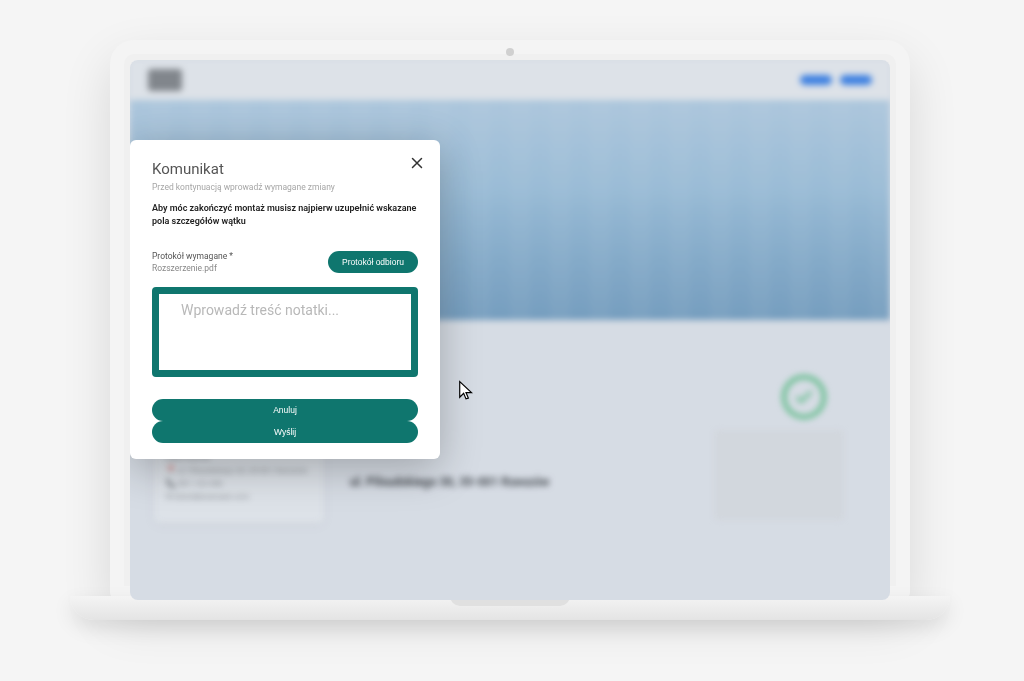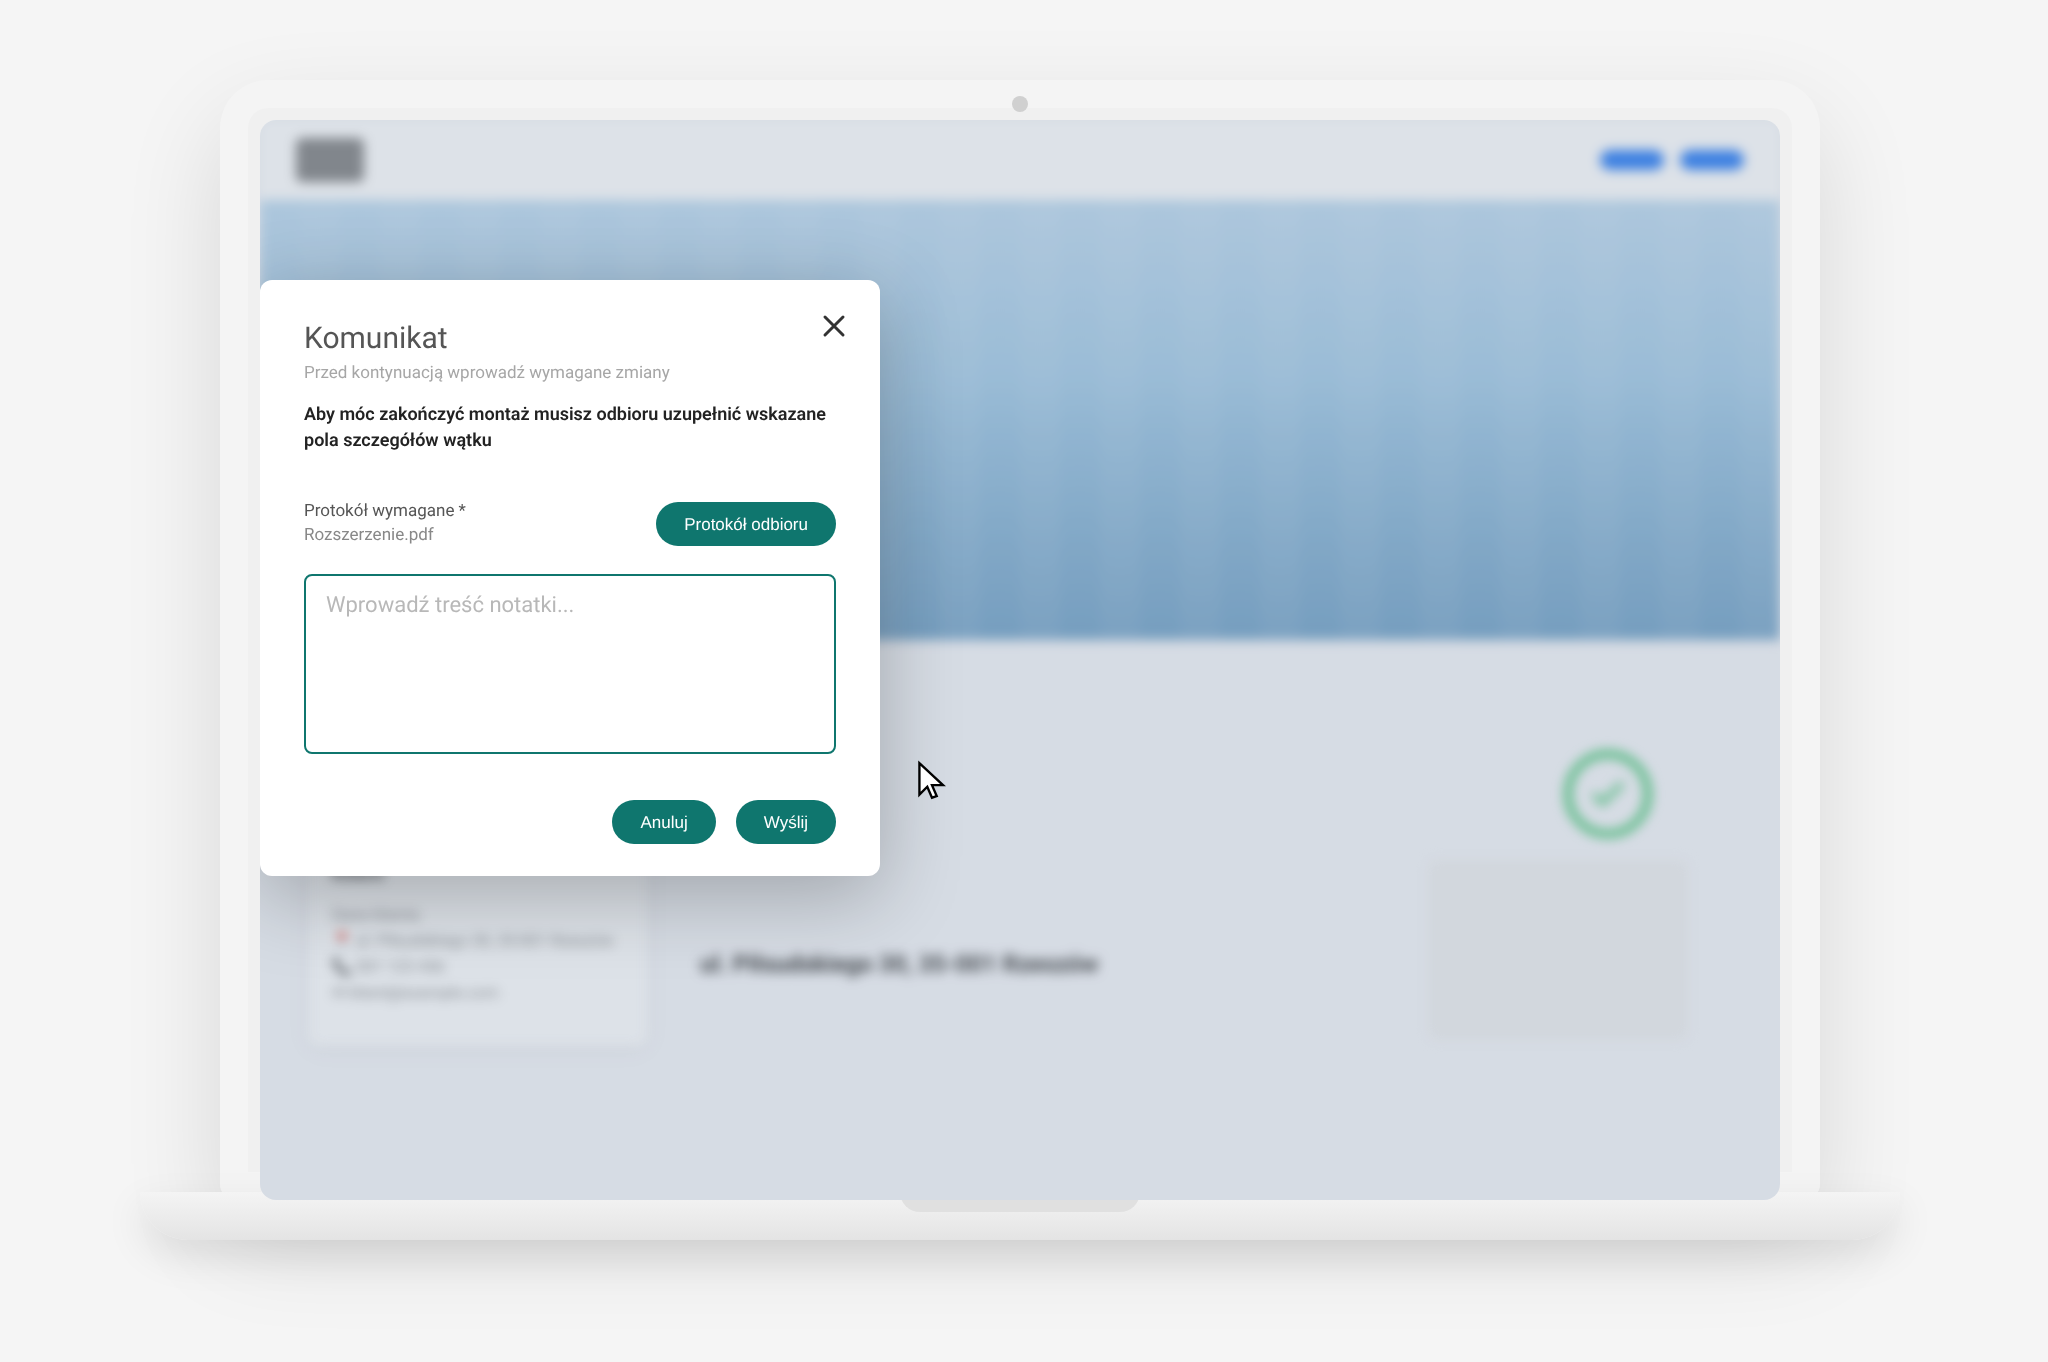--- a/index.html
+++ b/index.html
@@ -185,33 +185,33 @@
     .modal-msg { font-size: 9px; font-weight: 600; color: #222; line-height: 1.4; margin-bottom: 24px; }
 
     .row-proto { display: flex; justify-content: space-between; align-items: center; margin-bottom: 14px; }
     .proto-left { font-size: 8.5px; }
     .proto-label { color: #555; }
     .proto-file { color: #888; margin-top: 2px; }
     .btn-primary { background: #0f766e; color: #fff; border: none; border-radius: 14px; padding: 6px 14px; font-size: 8.5px; cursor: pointer; }
 
     .note-box {
       width: 100%;
-      border: 1px solid #0f766e;
+      border: 7px solid #0f766e;
       border-radius: 4px;
       min-height: 90px;
-      padding: 8px 10px;
-      font-size: 11px;
+      padding: 8px 22px;
+      font-size: 14px;
       color: #aaa;
       resize: none;
       font-family: inherit;
       margin-bottom: 20px;
     }
     .note-box::placeholder { color: #b8b8b8; }
 
-    .modal-actions { display: flex; justify-content: flex-end; gap: 10px; }
+    .modal-actions { display: flex; justify-content: flex-end; gap: 0; flex-direction: column; }
 
     .cursor {
       position: absolute;
       top: 320px;
       left: 328px;
       width: 16px;
       height: 22px;
       z-index: 999;
       pointer-events: none;
     }
@@ -264,21 +264,21 @@
 
     <div class="overlay">
       <div class="modal">
         <div class="modal-close">
           <svg viewBox="0 0 24 24">
               <path d="M6 6l12 12M18 6L6 18" stroke="#333" stroke-width="2" stroke-linecap="round"></path>
             </svg>
         </div>
         <div class="modal-title">Komunikat</div>
         <div class="modal-sub">Przed kontynuacją wprowadź wymagane zmiany</div>
-        <div class="modal-msg">Aby móc zakończyć montaż musisz odbioru uzupełnić wskazane pola szczegółów wątku</div>
+        <div class="modal-msg">Aby móc zakończyć montaż musisz najpierw uzupełnić wskazane pola szczegółów wątku</div>
 
         <div class="row-proto">
           <div class="proto-left">
             <div class="proto-label">Protokół wymagane *</div>
             <div class="proto-file">Rozszerzenie.pdf</div>
           </div>
           <button class="btn-primary">Protokół odbioru</button>
         </div>
 
         <textarea class="note-box" placeholder="Wprowadź treść notatki..." style=""></textarea>

